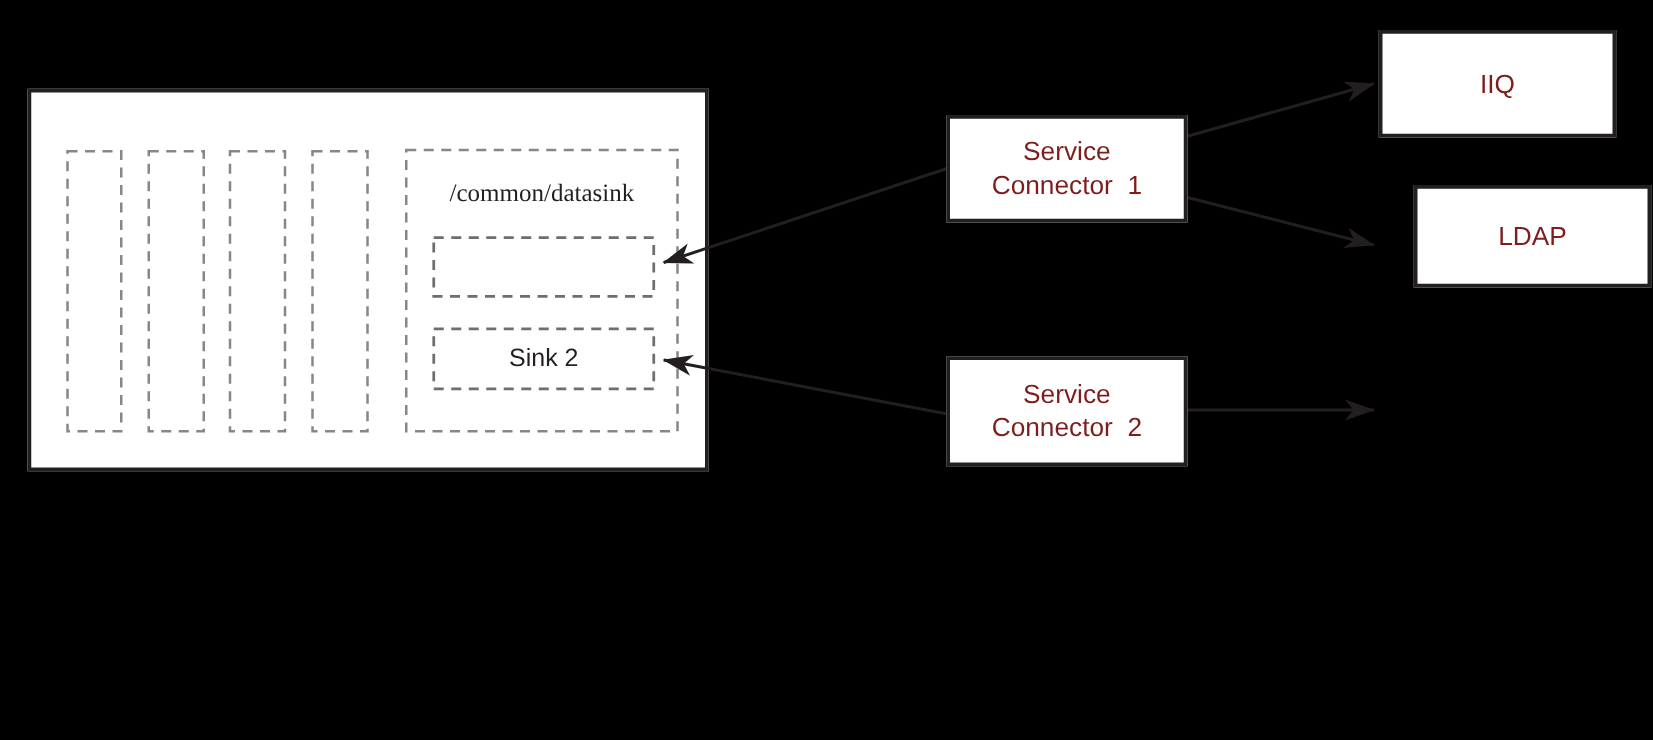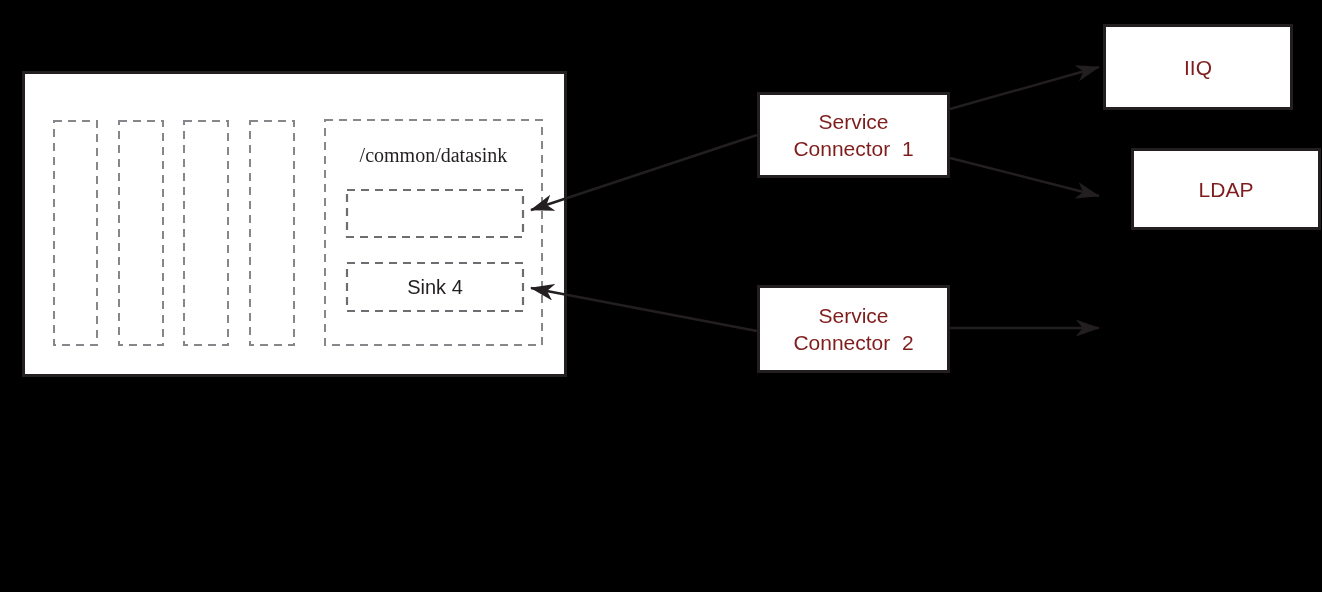--- a/index.html
+++ b/index.html
@@ -91,21 +91,21 @@
     <rect x="347" y="263" width="176" height="48" fill="none" stroke="#6d6e71" stroke-width="2.2" stroke-dasharray="8 6"></rect>
 
     <line x1="757" y1="135" x2="531" y2="210" stroke="#231f20" stroke-width="2.4" marker-end="url(#arrowhead)"></line>
     <line x1="950" y1="109" x2="1099" y2="67" stroke="#231f20" stroke-width="2.4" marker-end="url(#arrowhead)"></line>
     <line x1="950" y1="158" x2="1099" y2="196" stroke="#231f20" stroke-width="2.4" marker-end="url(#arrowhead)"></line>
     <line x1="757" y1="331" x2="531" y2="288" stroke="#231f20" stroke-width="2.4" marker-end="url(#arrowhead)"></line>
     <line x1="950" y1="328" x2="1099" y2="328" stroke="#231f20" stroke-width="2.4" marker-end="url(#arrowhead)"></line>
   </svg>
 
   <div id="datasink-path-label" class="float-label">/common/datasink</div>
-  <div id="sink-2-label" class="float-label">Sink 4</div>
+  <div id="sink-2-label" class="float-label">Sink 2</div>
 
   <div id="sc1-box" class="solid-box">
     <span class="box-label">Service
 Connector  1</span>
   </div>
   <div id="sc2-box" class="solid-box">
     <span class="box-label">Service
 Connector  2</span>
   </div>
 

